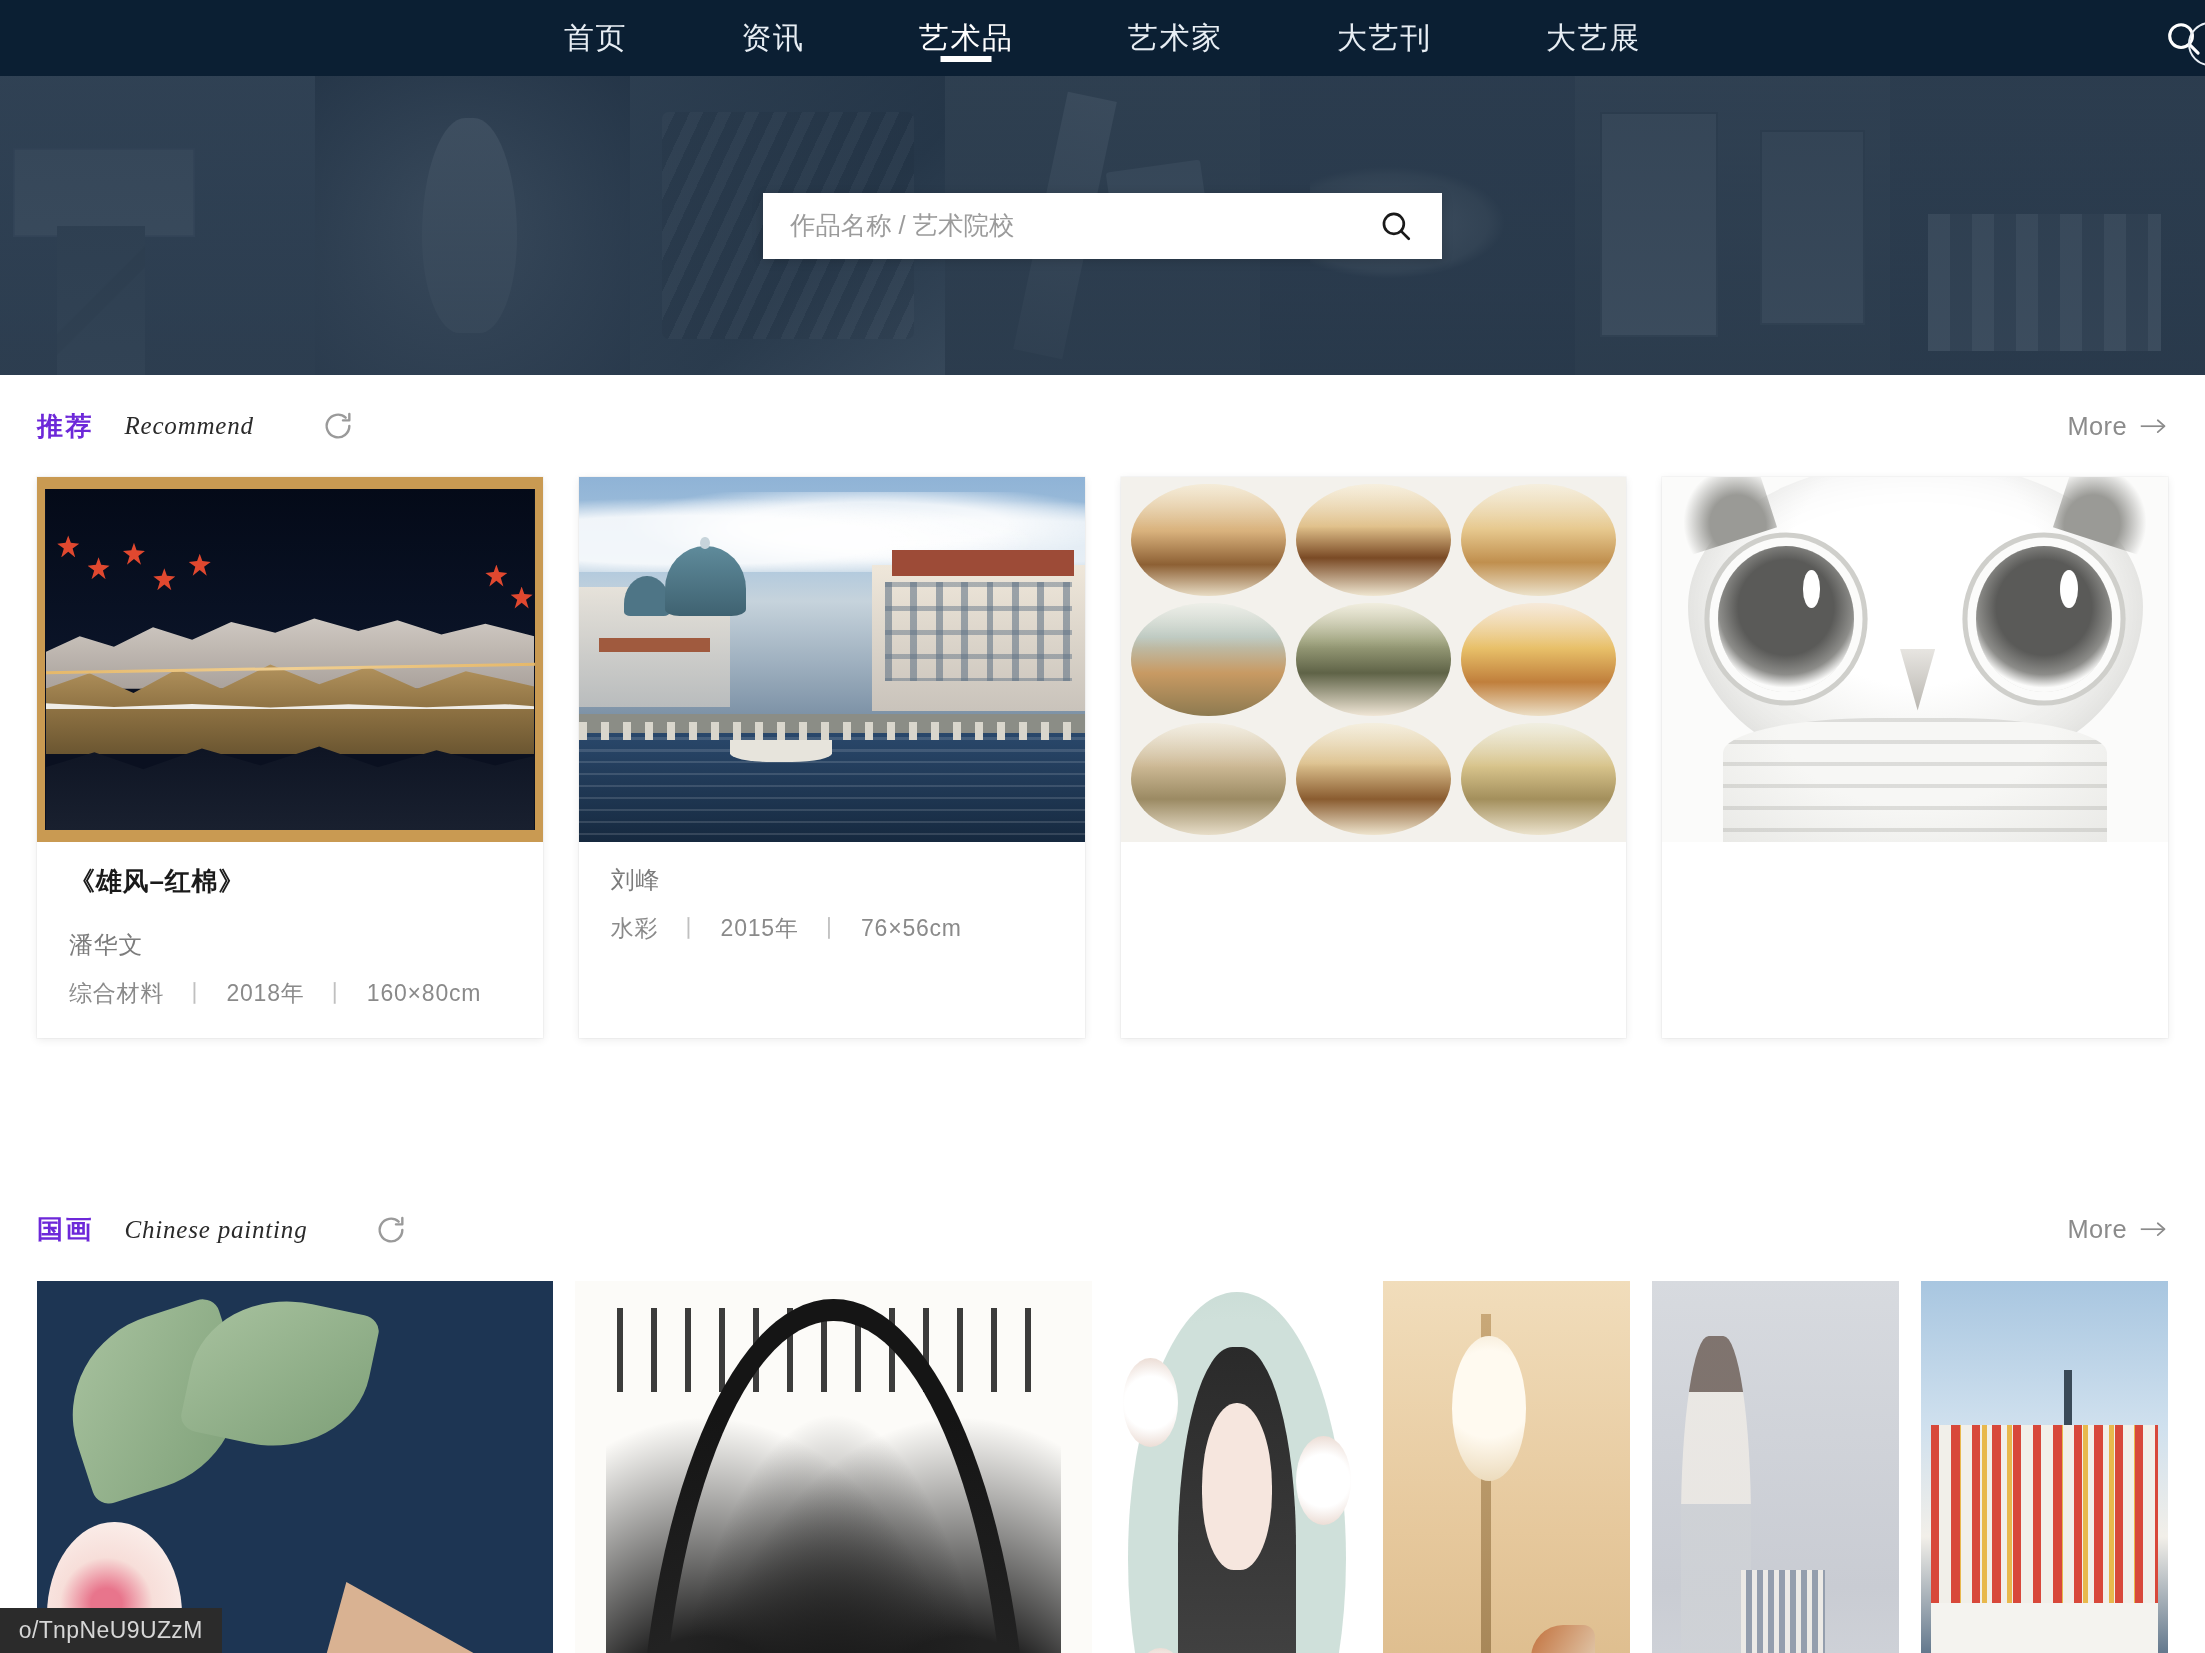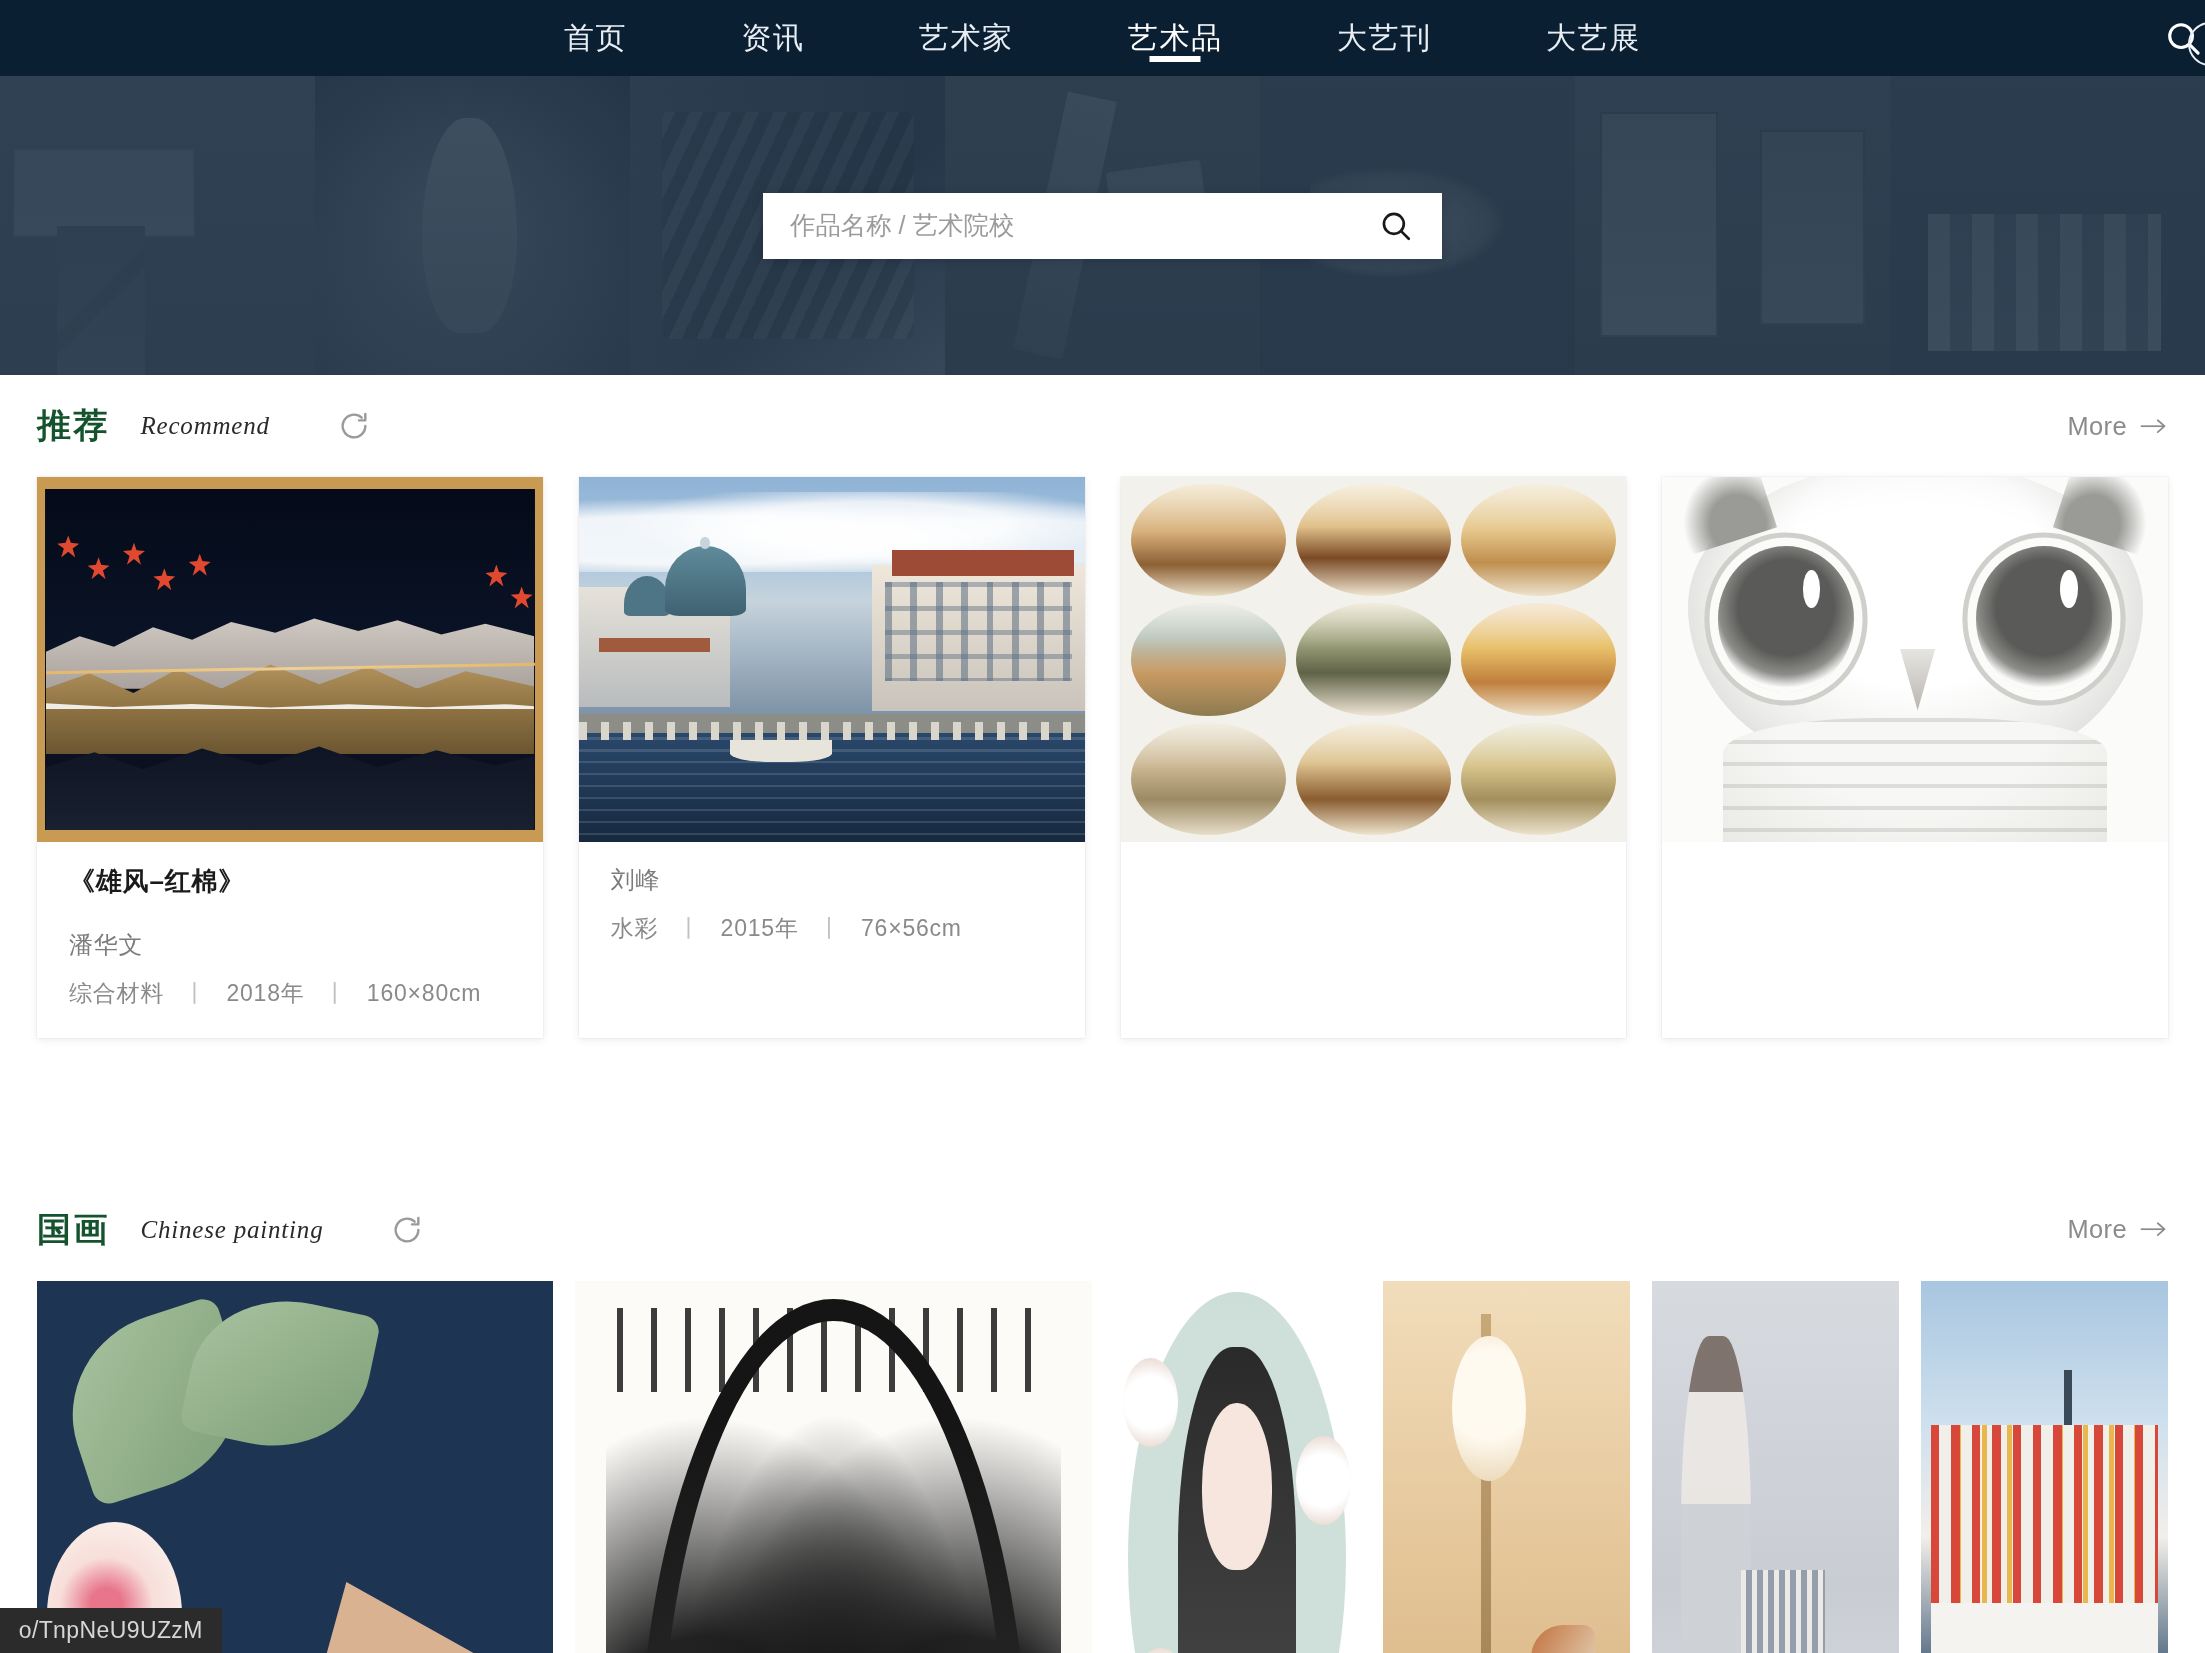--- a/index.html
+++ b/index.html
@@ -120,21 +120,21 @@
   
   .content { position:relative; background:#fff; }
 
   .section { padding:0 37px; }
   .section-head {
     display:flex; align-items:center;
     height:102px;
     position:relative;
   }
   .sec-cn {
-    font-size:34px; font-weight:700; color:#14532d; letter-spacing:2.5px;
+    font-size:26px; font-weight:700; color:#6d28d9; letter-spacing:2.5px;
   }
   .sec-en {
     font-family:"Liberation Serif","DejaVu Serif",serif;
     font-style:italic; font-size:25px; color:#2a2a2a;
     margin-left:30.5px; letter-spacing:0.8px;
   }
   .sec-refresh {
     margin-left:66px; width:36px; height:36px; cursor:pointer;
     display:flex; align-items:center; justify-content:center;
   }
@@ -365,25 +365,25 @@
 <div class="page">
 
   <div class="navbar">
     <div class="nav-items">
       <div class="nav-item">
         <span>首页</span>
       </div>
       <div class="nav-item">
         <span>资讯</span>
       </div>
+      <div class="nav-item active">
+        <span>艺术品</span>
+      </div>
       <div class="nav-item">
         <span>艺术家</span>
-      </div>
-      <div class="nav-item active">
-        <span>艺术品</span>
       </div>
       <div class="nav-item">
         <span>大艺刊</span>
       </div>
       <div class="nav-item">
         <span>大艺展</span>
       </div>
     </div>
     <div class="nav-right">
       <div class="nav-icon-btn">

